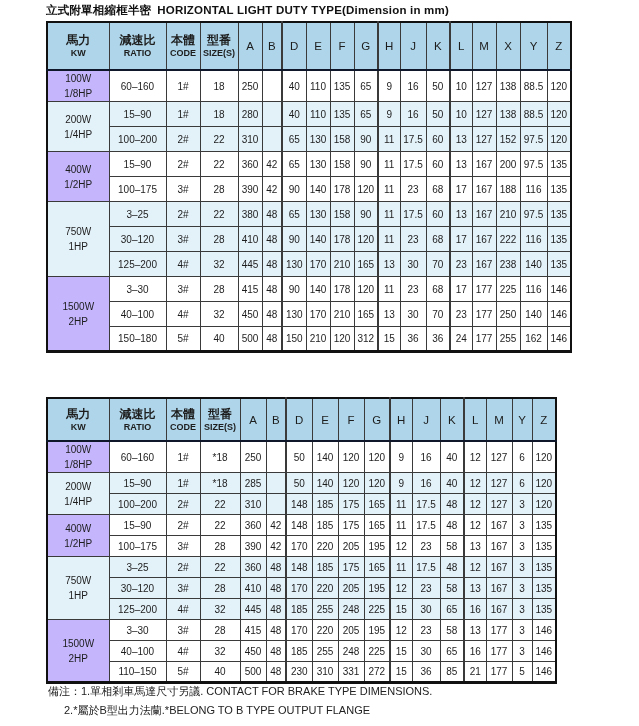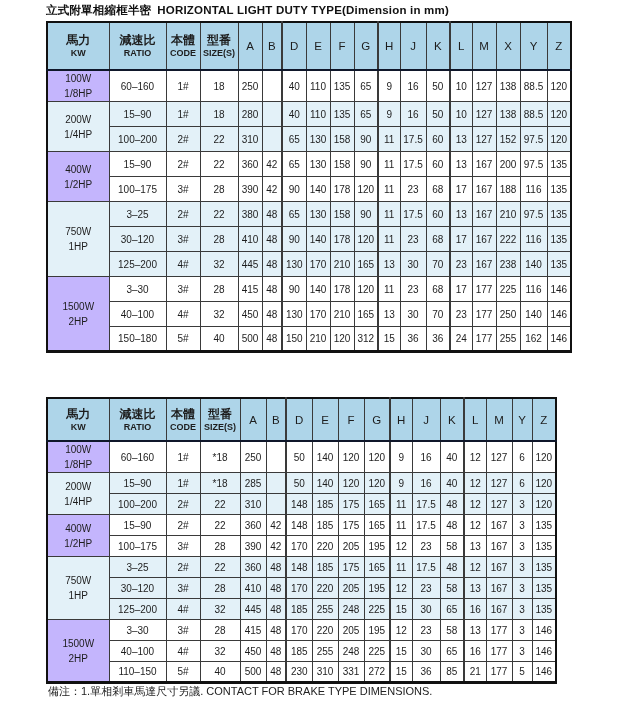--- a/index.html
+++ b/index.html
@@ -600,13 +600,14 @@
           <td>177</td>
           <td>5</td>
           <td>146</td>
         </tr>
       </tbody>
     </table>
   </div>
 
 <div class="notes">
   <div class="l1">備注：1.單相剎車馬達尺寸另議. CONTACT FOR BRAKE TYPE DIMENSIONS.</div>
+  <div class="l2">2.*屬於B型出力法蘭.*BELONG TO B TYPE OUTPUT FLANGE</div>
 </div>
 
 </body></html>

